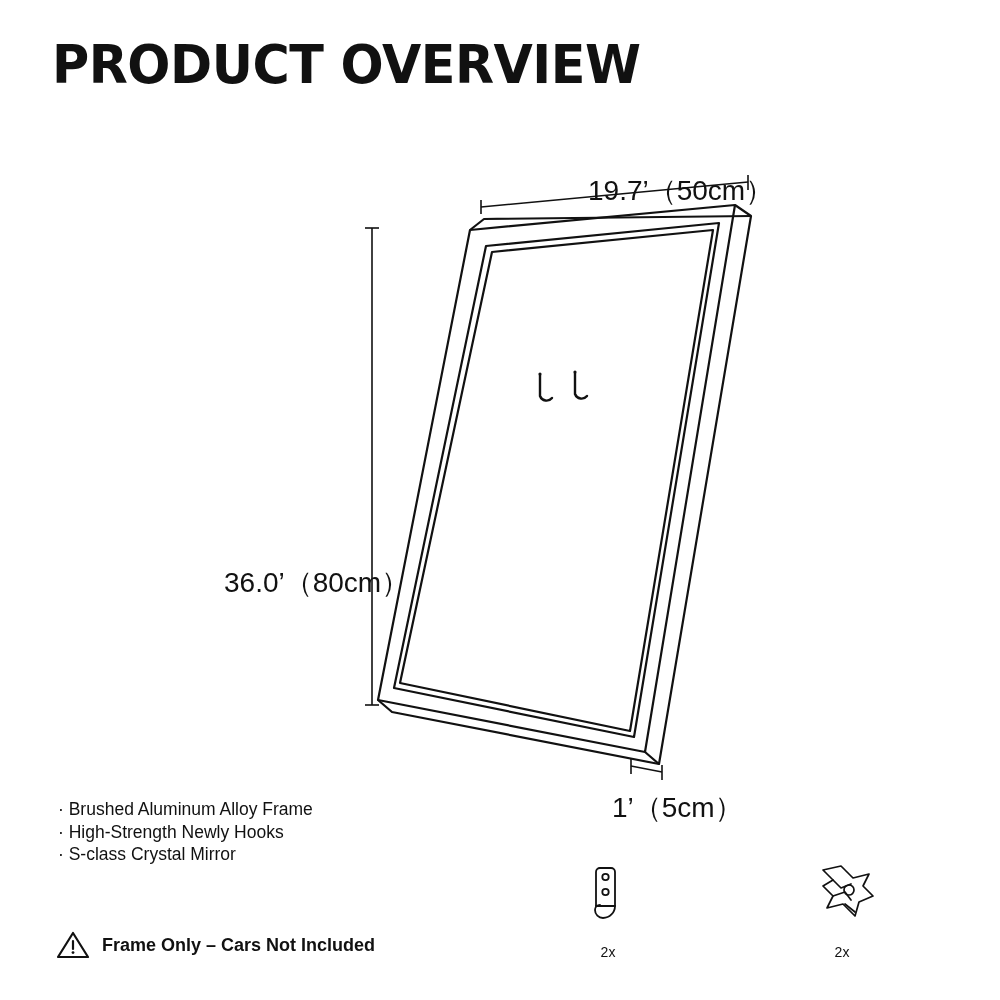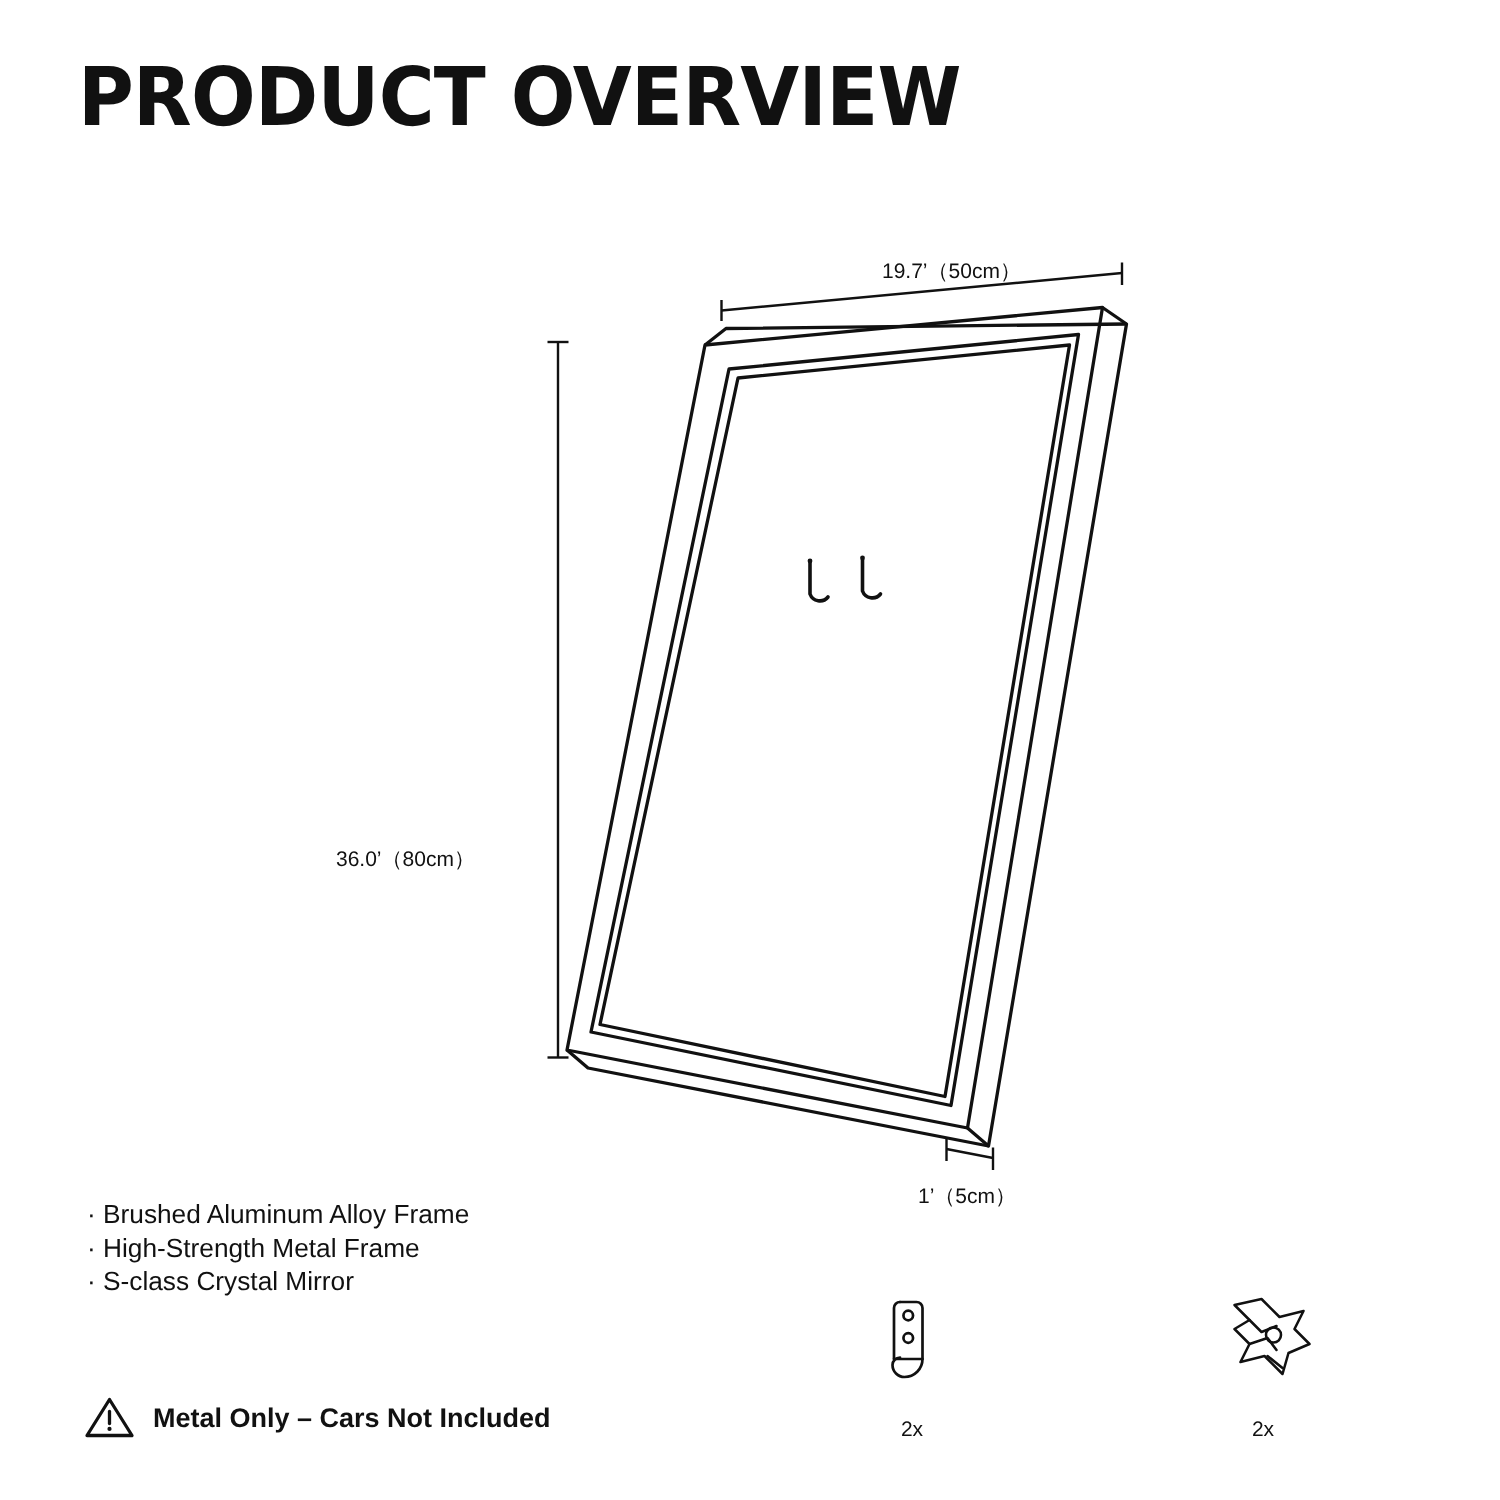--- a/index.html
+++ b/index.html
@@ -39,21 +39,21 @@
     top: 0;
     width: 1000px;
     height: 1000px;
     pointer-events: none;
   }
 
   
   .dim-label {
     position: absolute;
     font-family: "Liberation Sans", sans-serif;
-    font-size: 14px;
+    font-size: 28px;
     color: #111111;
     white-space: nowrap;
   }
   .dim-top   { left: 588px; top: 172px; }
   .dim-left  { left: 224px; top: 564px; }
   .dim-bot   { left: 612px; top: 789px; }
 
   
   .features {
     position: absolute;
@@ -156,32 +156,32 @@
   </g>
 </svg>
 
 <div class="dim-label dim-top">19.7’（50cm）</div>
 <div class="dim-label dim-left">36.0’（80cm）</div>
 <div class="dim-label dim-bot">1’（5cm）</div>
 
 <div class="features">
   <ul>
     <li>· Brushed Aluminum Alloy Frame</li>
-    <li>· High-Strength Metal Frame</li>
+    <li>· High-Strength Newly Hooks</li>
     <li>· S-class Crystal Mirror</li>
   </ul>
 </div>
 
 <div class="warn-row">
   <svg width="34" height="30" viewBox="0 0 34 30">
     <polygon points="17,3 32,27 2,27" fill="none" stroke="#111111" stroke-width="2.2" stroke-linejoin="round"></polygon>
     <line x1="17" y1="11" x2="17" y2="19" stroke="#111111" stroke-width="2.2" stroke-linecap="round"></line>
     <circle cx="17" cy="22.6" r="1.4" fill="#111111"></circle>
   </svg>
-  <span class="warn-text">Metal Only – Cars Not Included</span>
+  <span class="warn-text">Frame Only – Cars Not Included</span>
 </div>
 
 <div class="accessories">
 
   <div class="acc">
     <svg width="46" height="76" viewBox="0 0 46 76">
       <g fill="none" stroke="#111111" stroke-width="1.8" stroke-linejoin="round" stroke-linecap="round">
         <path d="M15,4 h11 a4,4 0 0 1 4,4 v34 a12,12 0 0 1 -12,12 a8,8 0 0 1 -8,-8 a5,5 0 0 1 5,-5"></path>
         <path d="M15,4 a4,4 0 0 0 -4,4 v34"></path>
         <circle cx="20.5" cy="13" r="3.2"></circle>

